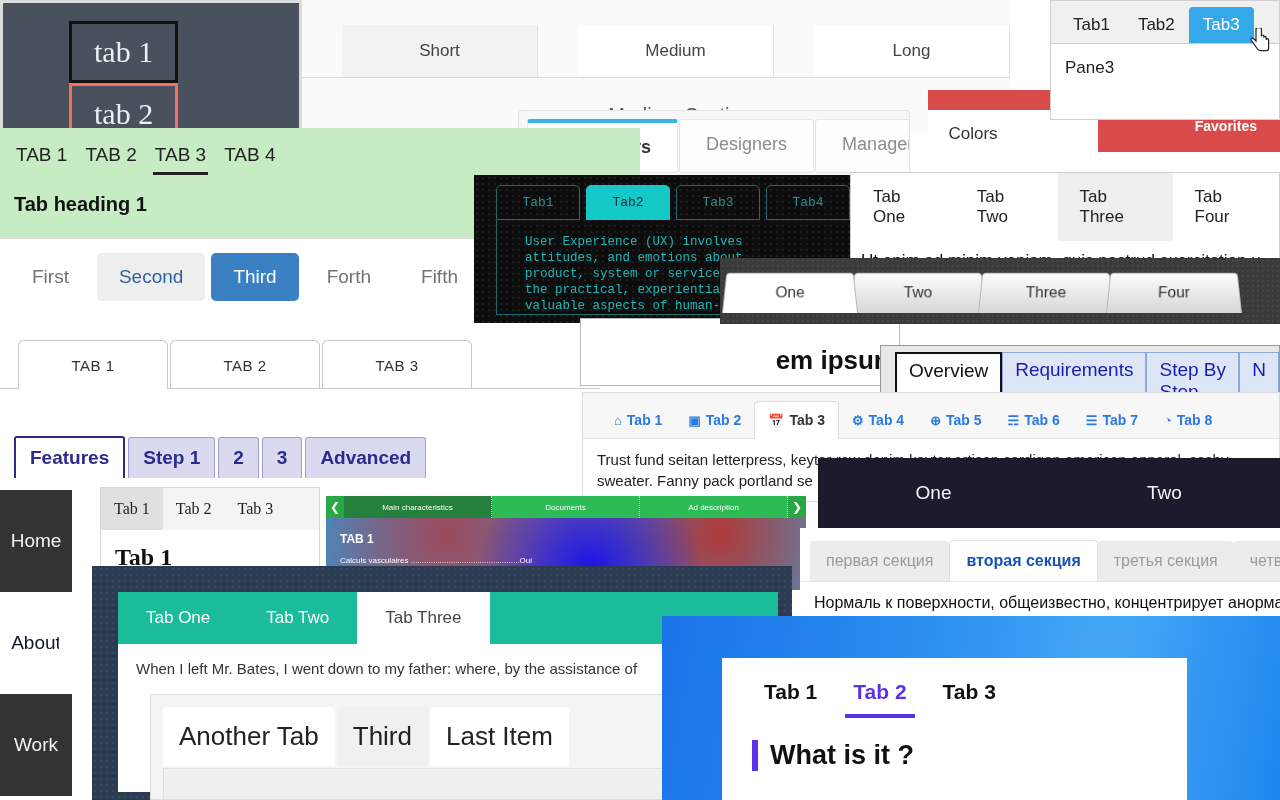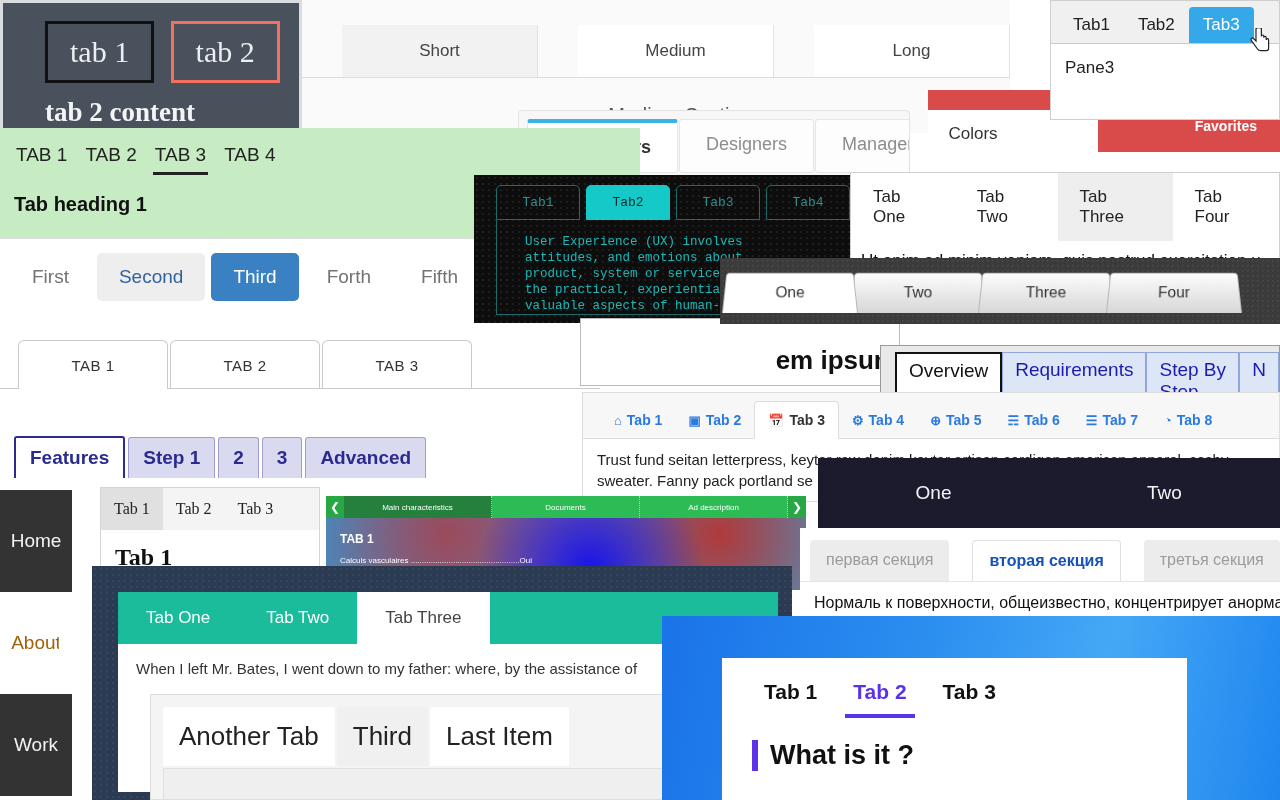--- a/index.html
+++ b/index.html
@@ -7,21 +7,21 @@
     width:1280px;height:800px;overflow:hidden;position:relative;
     background:#ffffff;
     font-family:"Liberation Sans", sans-serif;
     -webkit-font-smoothing:antialiased;
   }
   .panel{position:absolute;box-sizing:border-box;overflow:hidden;}
 
   
   #p-darkslate{left:0;top:0;width:302px;height:133px;background:#49515c;
     border:3px solid #d9dde0;}
-  #p-darkslate .inner{padding:18px 0 0 42px;}
+  #p-darkslate .inner{padding:18px 0 0 66px;}
   #p-darkslate .btn{display:inline-block;font-family:"Liberation Serif",serif;
     font-size:30px;color:#eceff1;padding:11px 22px;margin-right:12px;
     border:3px solid #111;background:transparent;}
   #p-darkslate .btn.red{border-color:#f4705e;}
   #p-darkslate .content{font-family:"Liberation Serif",serif;font-size:27px;
     font-weight:bold;color:#f2f4f6;padding:14px 0 0 42px;}
 
   
   #p-sml{left:302px;top:0;width:708px;height:133px;background:#fafafa;}
   #p-sml .bar{display:flex;height:52px;margin-top:25px;border-bottom:1px solid #dcdcdc;}
@@ -132,21 +132,21 @@
   #p-feat .row{display:flex;gap:3px;padding:8px 0 13px 14px;align-items:flex-end;}
   #p-feat .t{padding:9px 14px;font-size:19px;font-weight:bold;color:#2b2b8f;
     background:#d9d9ef;border:1px solid #9f9fcf;border-bottom:none;border-radius:3px 3px 0 0;}
   #p-feat .t.active{background:#fff;border:2px solid #2b2b8f;border-bottom:none;}
   #p-feat .under{border-top:2px solid #2b2b8f;}
 
   
   #p-vert{left:0;top:490px;width:72px;height:310px;background:#ffffff;}
   #p-vert .it{height:102px;display:flex;align-items:center;justify-content:center;
     font-size:19px;color:#f2f2f2;background:#333333;position:relative;}
-  #p-vert .it.active{background:#ffffff;color:#a16207;}
+  #p-vert .it.active{background:#ffffff;color:#0f172a;}
   #p-vert .it.active:after{content:"";position:absolute;right:-13px;top:50%;
     margin-top:-13px;border:13px solid transparent;border-left-color:#ffffff;}
 
   
   #p-serif{left:100px;top:487px;width:220px;height:110px;background:#fff;border:1px solid #d5d5d5;}
   #p-serif .bar{display:flex;background:#f4f4f4;}
   #p-serif .t{padding:12px 13px;font-family:"Liberation Serif",serif;font-size:16px;color:#222;}
   #p-serif .t.active{background:#e0e0e0;}
   #p-serif .h{font-family:"Liberation Serif",serif;font-size:24px;font-weight:bold;
     color:#111;padding:14px 0 0 14px;}
@@ -190,21 +190,21 @@
   #p-big .pane{background:#efefef;border:1px solid #e0e0e0;height:30px;margin-top:2px;}
 
   
   #p-onetwo{left:818px;top:458px;width:462px;height:70px;background:#1c1b2e;}
   #p-onetwo .row{display:flex;height:70px;}
   #p-onetwo .t{flex:1;display:flex;align-items:center;justify-content:center;
     font-size:19px;color:#f3f3f6;}
 
   
   #p-ru{left:800px;top:528px;width:480px;height:104px;background:#fff;}
-  #p-ru .bar{display:flex;gap:23px;padding:12px 0 0 10px;}
+  #p-ru .bar{display:flex;gap:0;padding:12px 0 0 10px;align-items:center;}
   #p-ru .t{padding:11px 16px;font-size:16px;color:#9b9b9b;background:#ececec;
     border-radius:4px 4px 0 0;white-space:nowrap;}
   #p-ru .t.active{background:#fff;color:#1552b8;font-weight:bold;
     border:1px solid #e0e0e0;border-bottom:none;}
   #p-ru .p{font-size:16px;color:#111;padding:12px 0 0 14px;white-space:nowrap;
     border-top:1px solid #e6e6e6;}
 
   
   #p-hero{left:662px;top:616px;width:618px;height:184px;
     background:linear-gradient(100deg,#1a73e8 0%,#2b8ff0 42%,#45a8f6 70%,#1f86ef 100%);}

